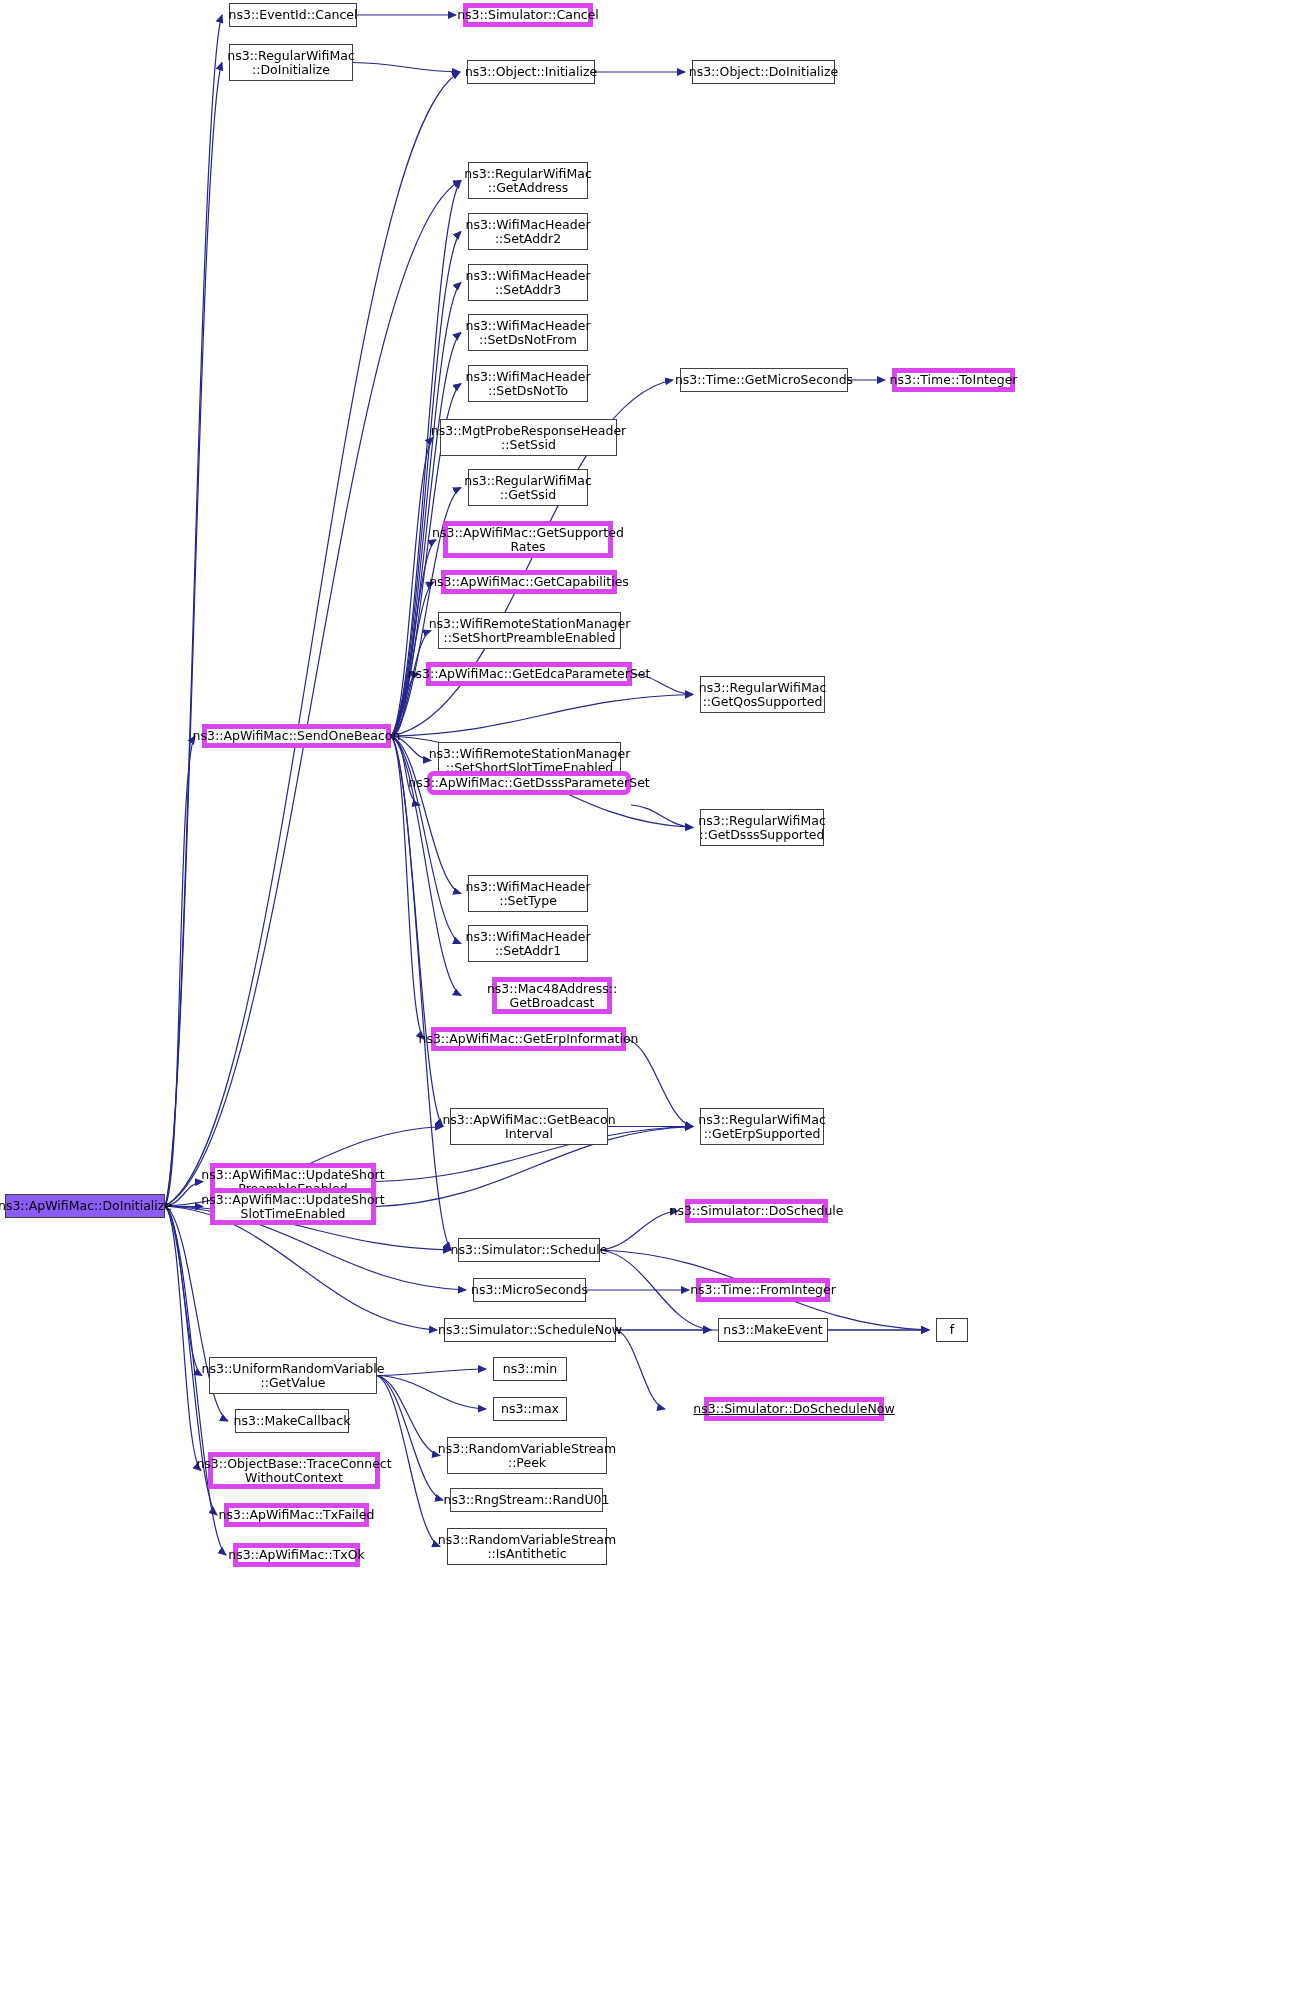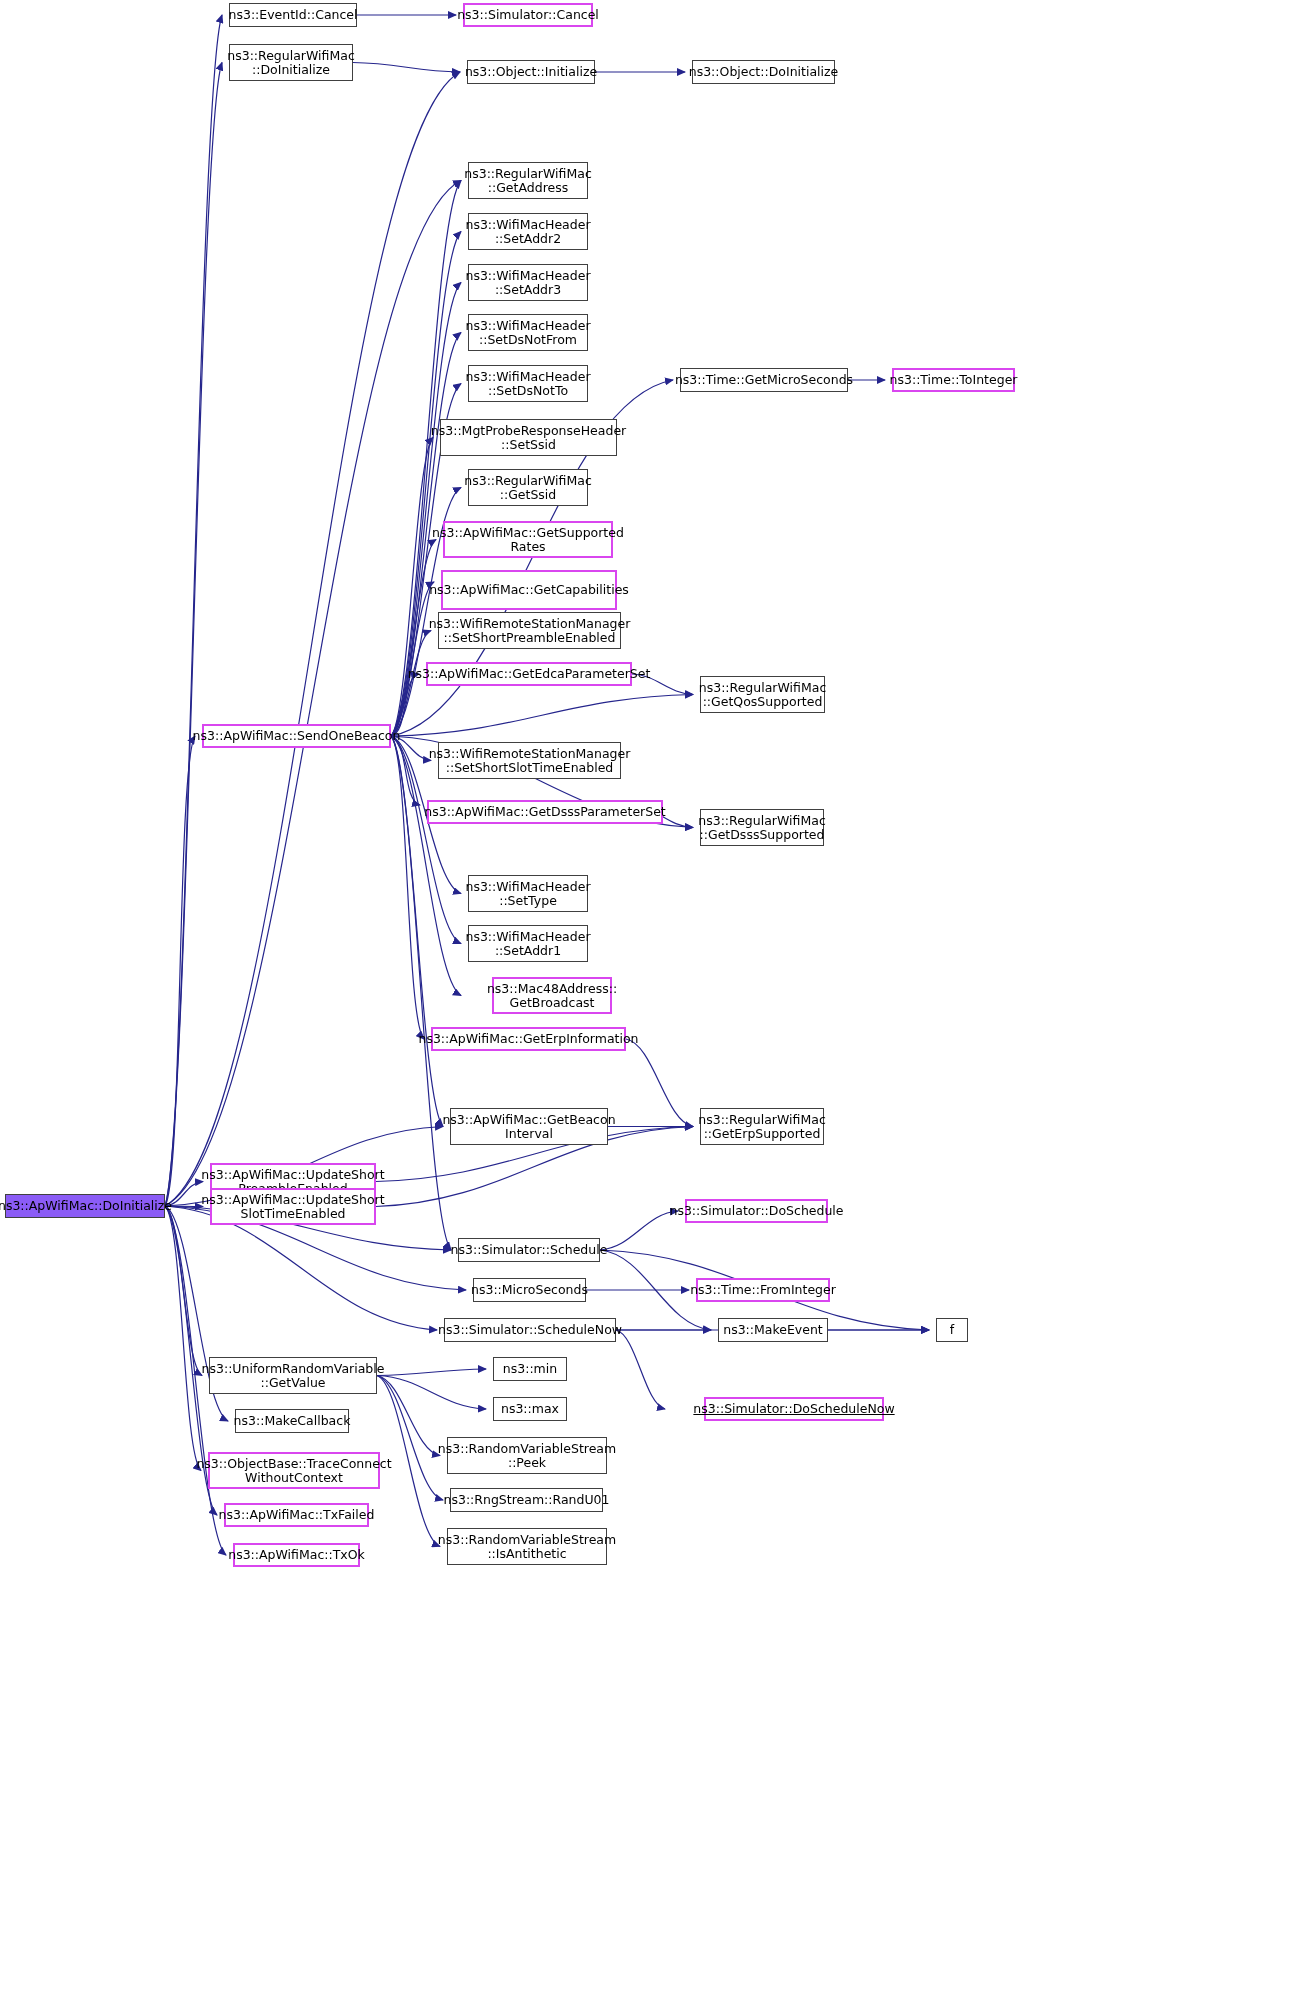--- a/index.html
+++ b/index.html
@@ -2,21 +2,21 @@
 <html><head>
 <meta charset="utf-8">
 <style>
   html,body{margin:0;padding:0;background:#ffffff;}
   body{font-family:"DejaVu Sans","Liberation Sans",sans-serif;}
   #graph{position:relative;width:1299px;height:2003px;background:#fff;overflow:hidden;}
   #edges{position:absolute;left:0;top:0;width:1299px;height:2003px;}
   .node{position:absolute;box-sizing:border-box;background:#fff;border:1px solid #404040;
         display:flex;align-items:center;justify-content:center;text-align:center;
         font-size:12.5px;line-height:14px;color:#000;padding:1px 1px;white-space:pre-line;}
-  .node.red{border:2px solid #d946ef;}
+  .node.red{border:5px solid #d946ef;}
   .node.cur{background:#8b5cf6;border:1px solid #404040;}
 </style>
 </head>
 <body>
 
 <div id="graph">
   <svg id="edges" xmlns="http://www.w3.org/2000/svg">
     <defs>
       <marker id="ah" markerWidth="9" markerHeight="8" refX="8" refY="4" orient="auto" markerUnits="userSpaceOnUse">
         <path d="M0,0 L9,4 L0,8 z" fill="#25258c"></path>
@@ -102,30 +102,30 @@
       <div class="node" style="left: 468px; top: 314px; width: 120px; height: 37px;">ns3::WifiMacHeader
 ::SetDsNotFrom</div>
       <div class="node" style="left: 468px; top: 365px; width: 120px; height: 37px;">ns3::WifiMacHeader
 ::SetDsNotTo</div>
       <div class="node" style="left: 440px; top: 419px; width: 177px; height: 37px;">ns3::MgtProbeResponseHeader
 ::SetSsid</div>
       <div class="node" style="left: 468px; top: 469px; width: 120px; height: 37px;">ns3::RegularWifiMac
 ::GetSsid</div>
       <div class="node red" style="left: 443px; top: 521px; width: 170px; height: 37px;">ns3::ApWifiMac::GetSupported
 Rates</div>
-      <div class="node red" style="left: 441px; top: 570px; width: 176px; height: 40px;">ns3::ApWifiMac::GetCapabilities</div>
+      <div class="node red" style="left: 441px; top: 570px; width: 176px; height: 24px;">ns3::ApWifiMac::GetCapabilities</div>
       <div class="node" style="left: 438px; top: 612px; width: 183px; height: 37px;">ns3::WifiRemoteStationManager
 ::SetShortPreambleEnabled</div>
       <div class="node red" style="left: 426px; top: 662px; width: 206px; height: 24px;">ns3::ApWifiMac::GetEdcaParameterSet</div>
       <div class="node" style="left: 700px; top: 676px; width: 125px; height: 37px;">ns3::RegularWifiMac
 ::GetQosSupported</div>
       <div class="node red" style="left: 202px; top: 724px; width: 189px; height: 24px;">ns3::ApWifiMac::SendOneBeacon</div>
       <div class="node" style="left: 438px; top: 742px; width: 183px; height: 37px;">ns3::WifiRemoteStationManager
 ::SetShortSlotTimeEnabled</div>
-      <div class="node red" style="left: 427px; top: 800px; width: 236px; height: 24px;">ns3::ApWifiMac::GetDsssParameterSet</div>
+      <div class="node red" style="left: 427px; top: 771px; width: 204px; height: 24px; border-radius: 7px;">ns3::ApWifiMac::GetDsssParameterSet</div>
       <div class="node" style="left: 700px; top: 809px; width: 124px; height: 37px;">ns3::RegularWifiMac
 ::GetDsssSupported</div>
       <div class="node" style="left: 468px; top: 875px; width: 120px; height: 37px;">ns3::WifiMacHeader
 ::SetType</div>
       <div class="node" style="left: 468px; top: 925px; width: 120px; height: 37px;">ns3::WifiMacHeader
 ::SetAddr1</div>
       <div class="node red" style="left: 492px; top: 977px; width: 120px; height: 37px;">ns3::Mac48Address::
 GetBroadcast</div>
       <div class="node red" style="left: 431px; top: 1027px; width: 195px; height: 24px;">ns3::ApWifiMac::GetErpInformation</div>
       <div class="node" style="left: 680px; top: 368px; width: 168px; height: 24px;">ns3::Time::GetMicroSeconds</div>

